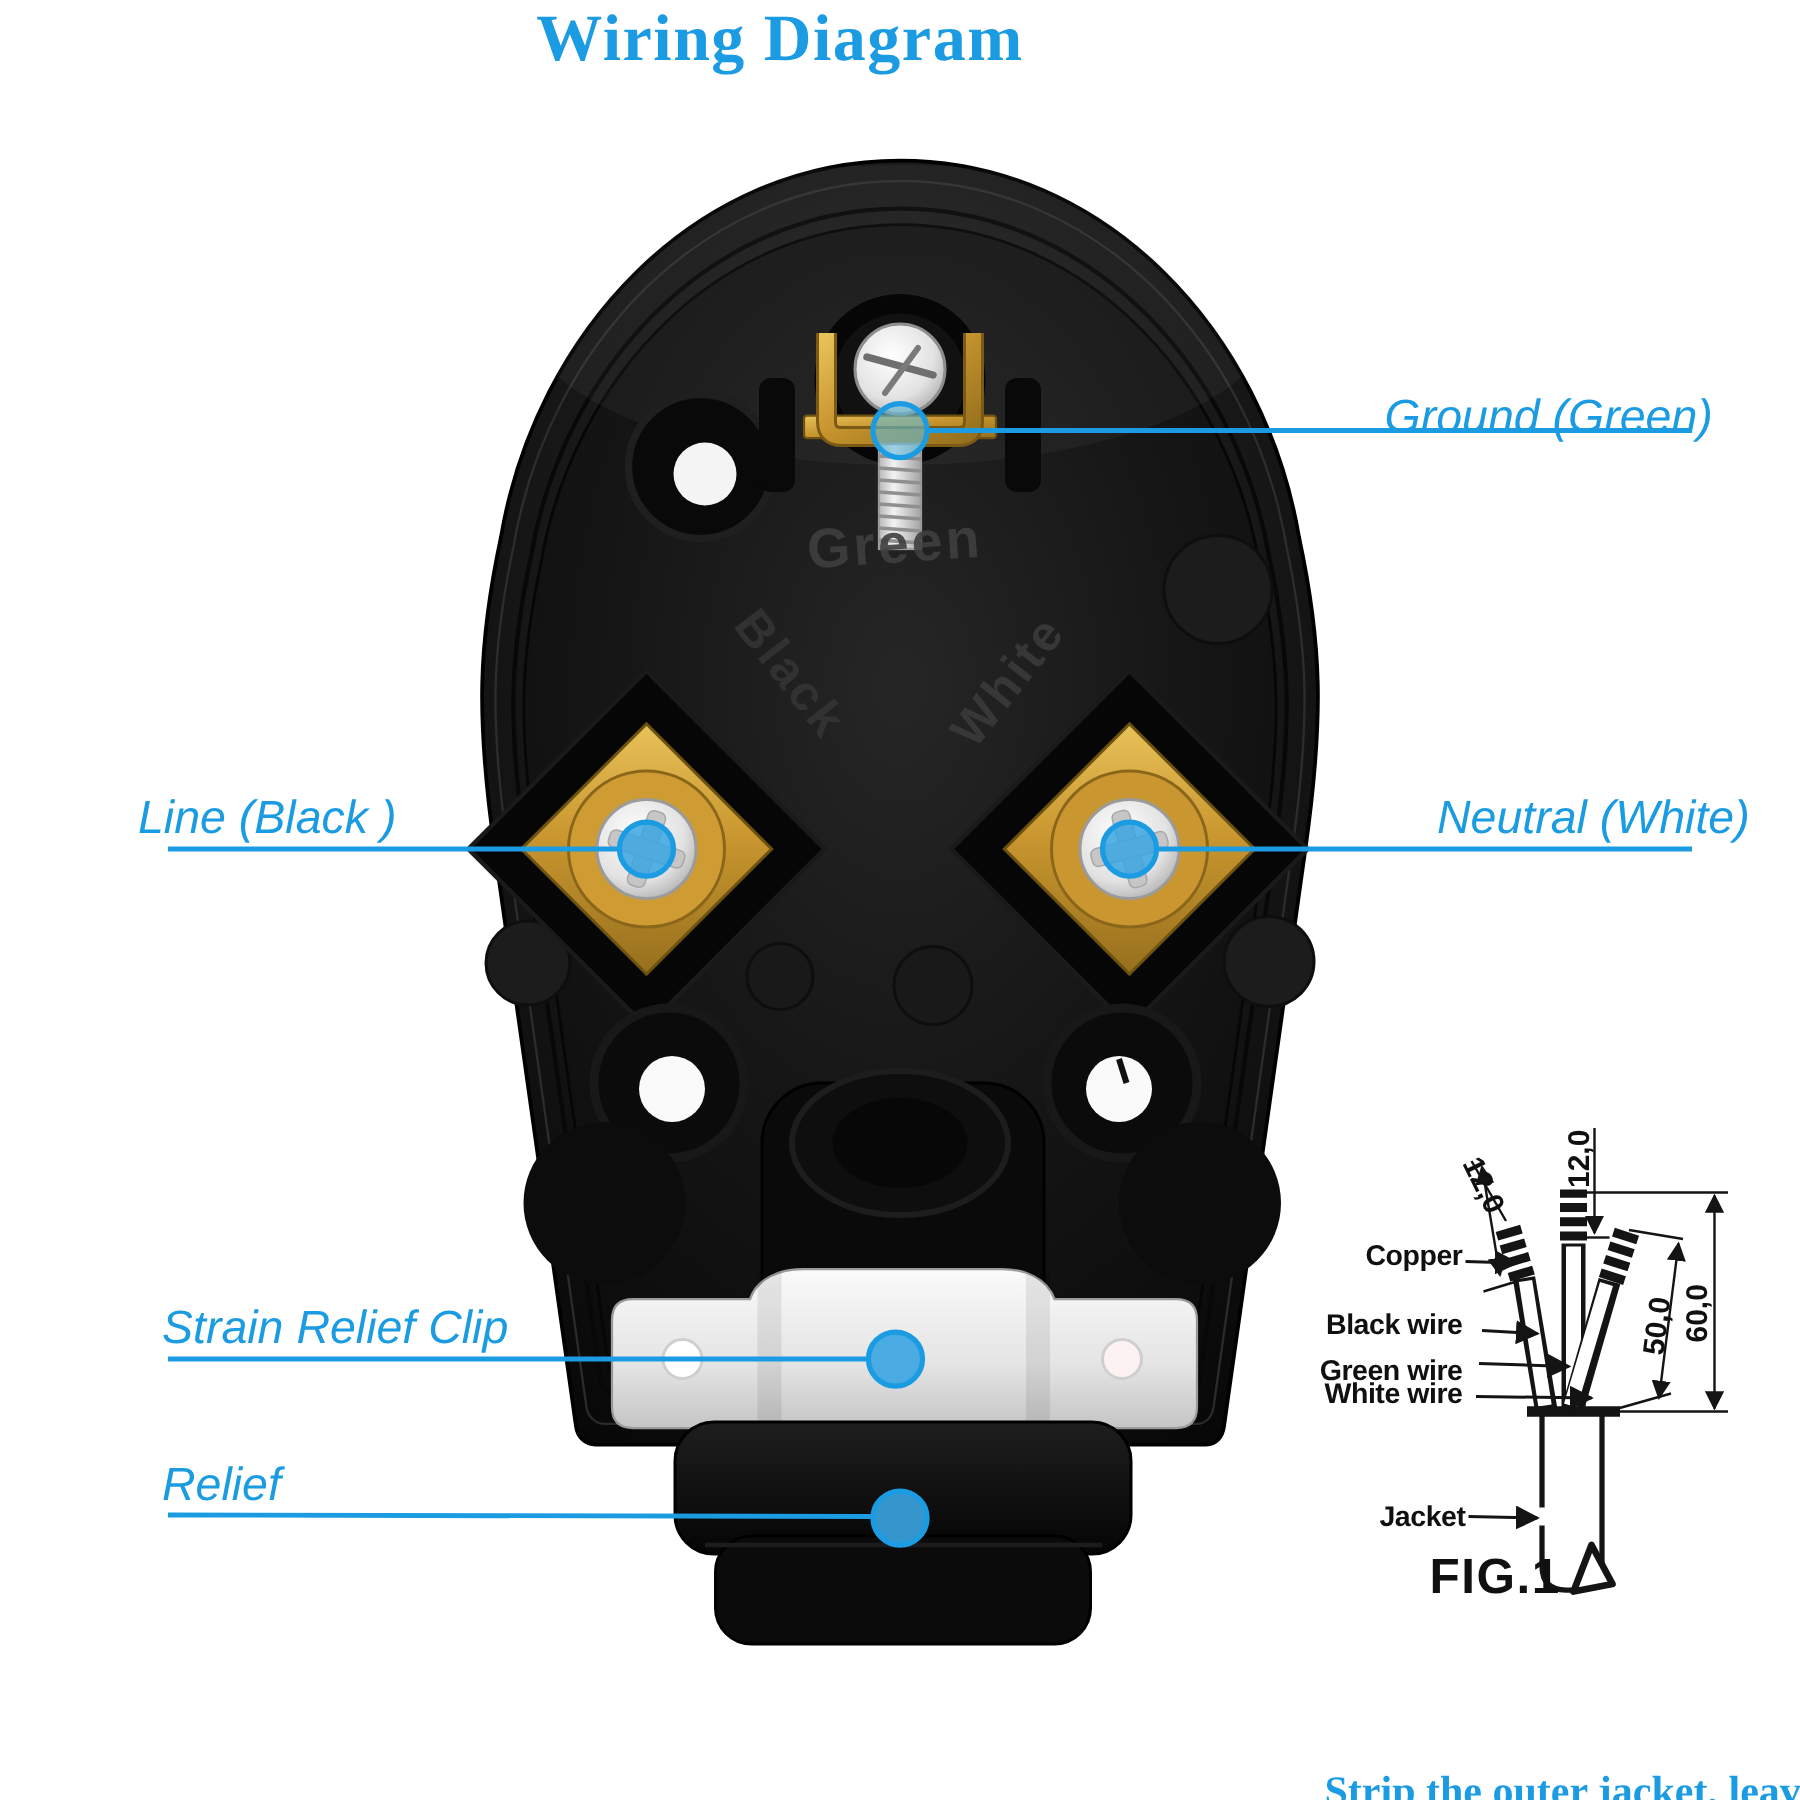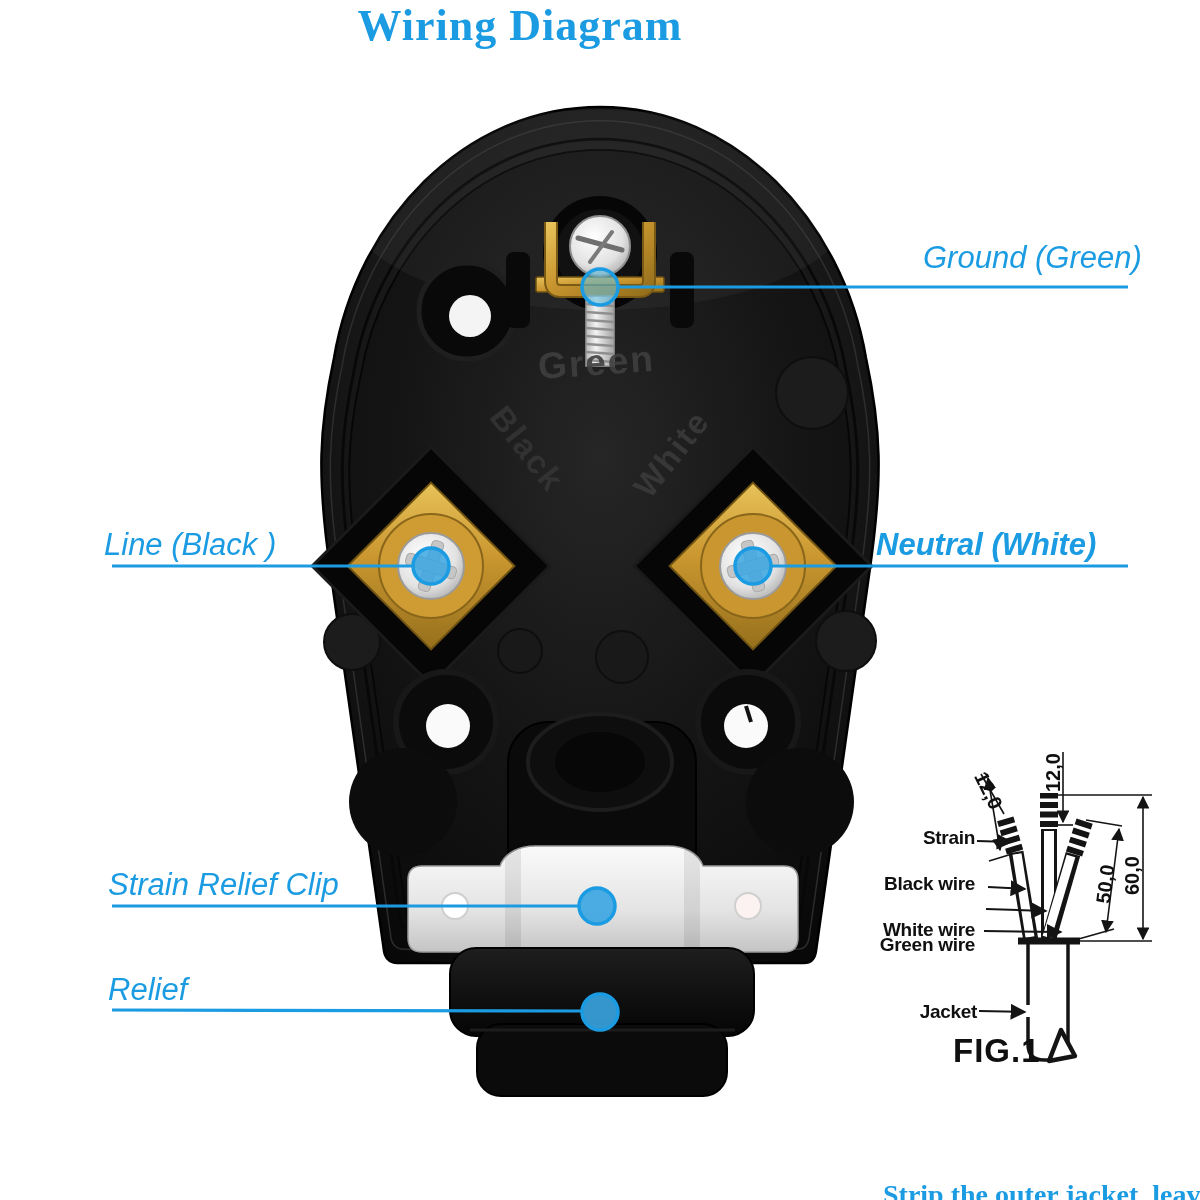--- a/index.html
+++ b/index.html
@@ -245,33 +245,33 @@
     <circle cx="600" cy="287" r="18" fill="#62bcd8" fill-opacity="0.6"></circle>
     <circle cx="431" cy="566" r="18" fill="#3aa5e2" fill-opacity="0.85"></circle>
     <circle cx="753" cy="566" r="18" fill="#3aa5e2" fill-opacity="0.85"></circle>
     <circle cx="597" cy="906" r="18" fill="#3aa5e2" fill-opacity="0.9"></circle>
     <circle cx="600" cy="1012" r="18" fill="#3aa5e2" fill-opacity="0.9"></circle>
   </g>
 </svg>
 
 <div class="txt title">Wiring Diagram</div>
 
-<div class="txt callout" style="left:923px; top:240px;">Ground (Green)</div>
-<div class="txt callout" style="left:104px; top:527px;">Line (Black )</div>
-<div class="txt callout" style="left:876px; top:527px;font-weight:bold;">Neutral (White)</div>
+<div class="txt callout" style="left:923px; top:260px;">Ground (Green)</div>
+<div class="txt callout" style="left:92px; top:527px;">Line (Black )</div>
+<div class="txt callout" style="left:958px; top:527px;">Neutral (White)</div>
 <div class="txt callout" style="left:108px; top:867px;">Strain Relief Clip</div>
 <div class="txt callout" style="left:108px; top:972px;">Relief</div>
 
 <div class="txt emboss" style="left:538px; top:342px; font-size:37px; transform:rotate(-4deg);">Green</div>
 <div class="txt emboss" style="left:478px; top:430px; font-size:33px; transform:rotate(52deg); color:#343434;">Black</div>
 <div class="txt emboss" style="left:622px; top:435px; font-size:33px; transform:rotate(-52deg); color:#3a3a3a;">White</div>
 
-<div class="txt figlabel" style="right:225px; top:827px;">Strain</div>
+<div class="txt figlabel" style="right:225px; top:827px;">Copper</div>
 <div class="txt figlabel" style="right:225px; top:873px;">Black wire</div>
-<div class="txt figlabel" style="right:225px; top:934px;">Green wire</div>
+<div class="txt figlabel" style="right:225px; top:904px;">Green wire</div>
 <div class="txt figlabel" style="right:225px; top:919px;margin-left:44px;">White wire</div>
 <div class="txt figlabel" style="right:223px; top:1001px;margin-left:36px;">Jacket</div>
 <div class="txt figcaption" style="left:953px; top:1032px;">FIG.1</div>
 
 <div class="txt dim" style="left:990px; top:768px; transform:rotate(64deg);">12,0</div>
 <div class="txt dim" style="left:1042px; top:792px; transform:rotate(-90deg);">12,0</div>
 <div class="txt dim" style="left:1092px; top:902px; transform:rotate(-83deg);">50,0</div>
 <div class="txt dim" style="left:1121px; top:895px; transform:rotate(-90deg);">60,0</div>
 
 <div class="note abs">

